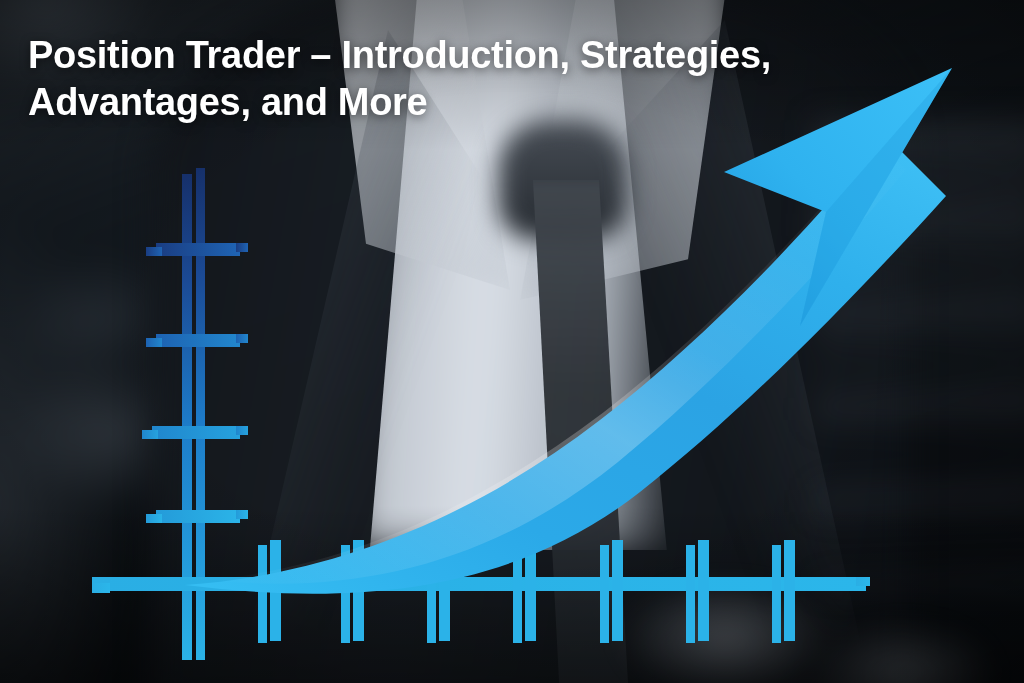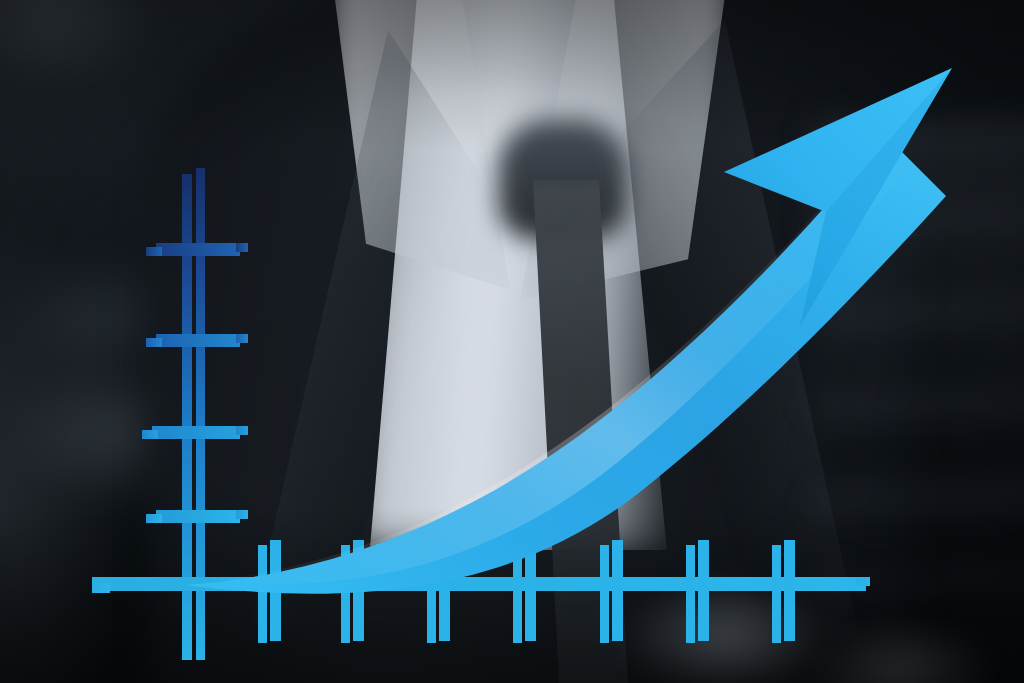--- a/index.html
+++ b/index.html
@@ -300,14 +300,15 @@
 
       <path fill="url(#headGrad)" d="M 952,68
                L 724,172
                L 826,212
                L 800,326
                Z"></path>
       <path fill="#1d96d8" opacity="0.28" d="M 952,68 L 800,326 L 826,212 Z"></path>
     </g>
   </svg>
 
+  <div class="title">Position Trader – Introduction, Strategies, Advantages, and More</div>
 
 </div>
 
 </body></html>

